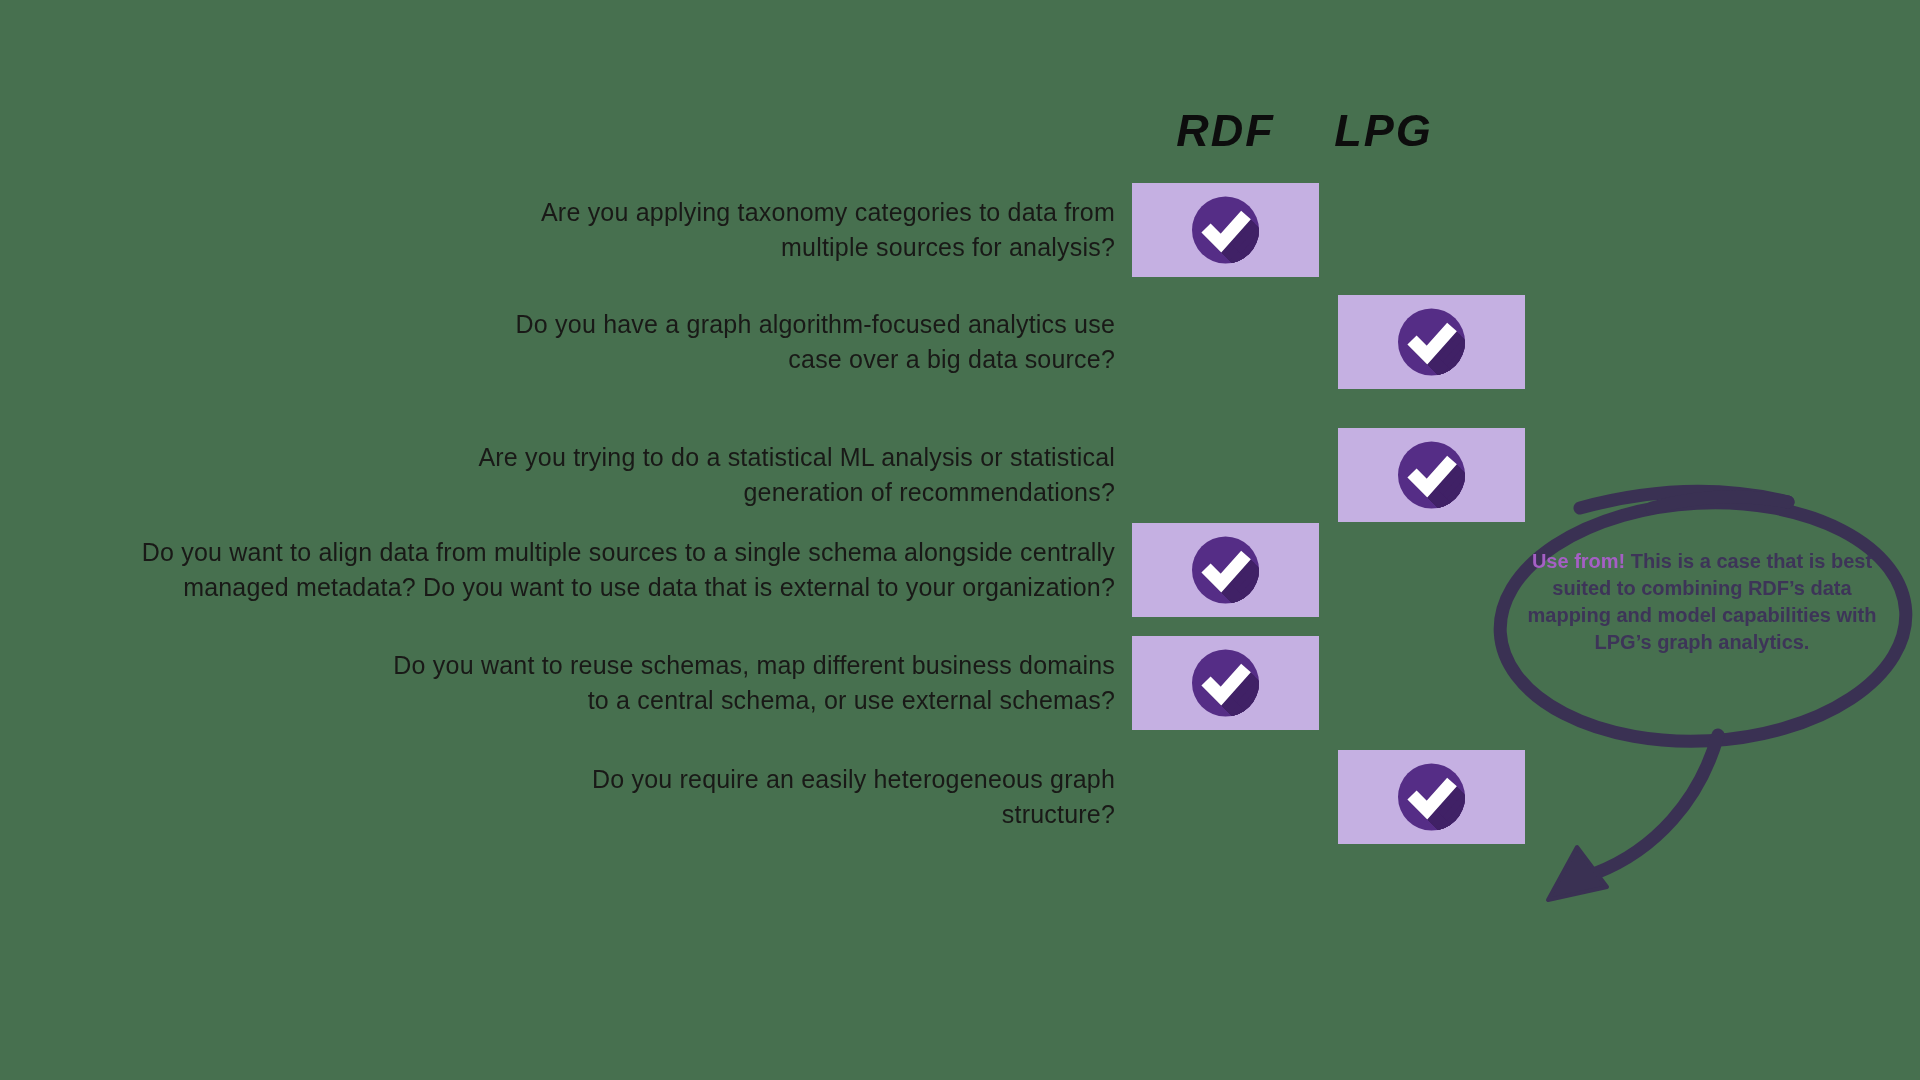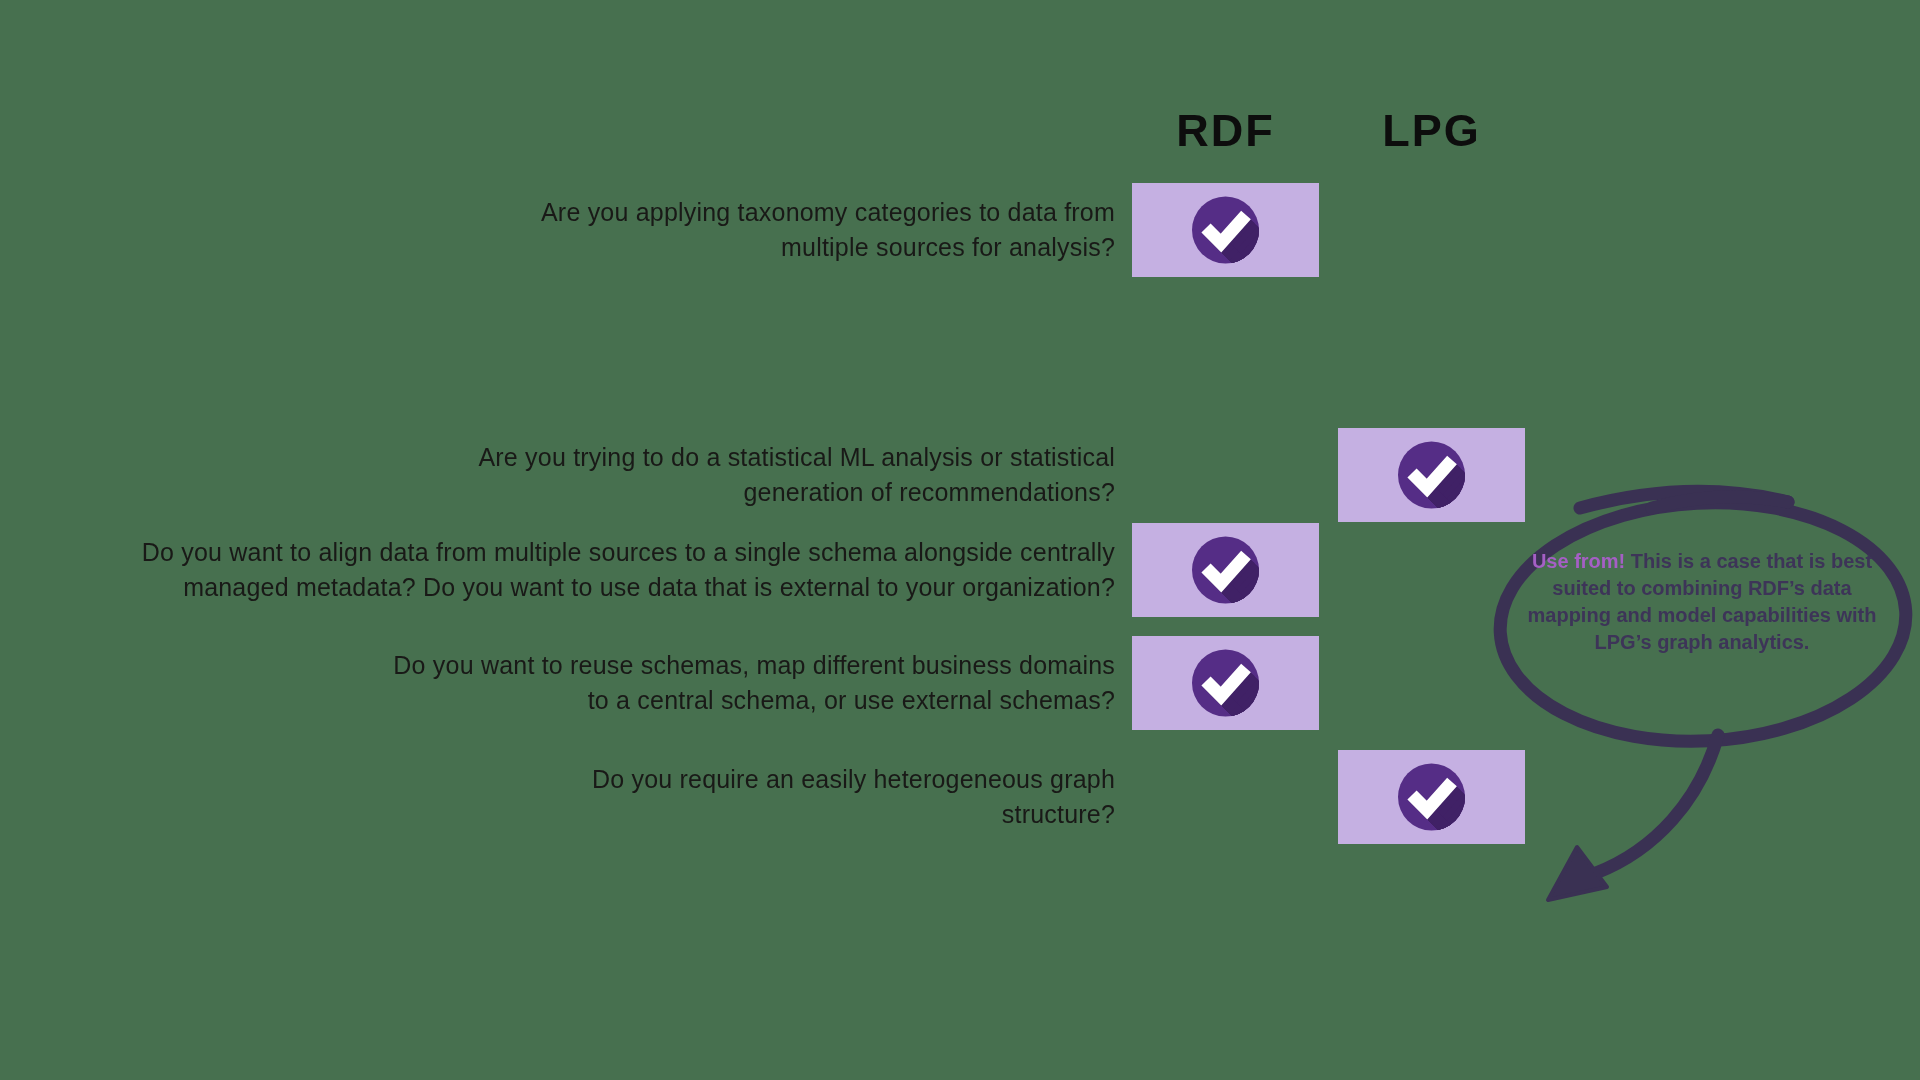--- a/index.html
+++ b/index.html
@@ -8,24 +8,24 @@
     --ink:#3a3153; --lead:#a55fc5; --bubbletext:#3d3458;
   }
   *{margin:0;padding:0;box-sizing:border-box;}
   html,body{width:1920px;height:1080px;overflow:hidden;}
   body{background:var(--bg);font-family:"Liberation Sans",sans-serif;}
   .stage{position:relative;width:1920px;height:1080px;background:var(--bg);}
 
   .col-header{
     position:absolute;top:106px;height:50px;width:187px;
     display:flex;align-items:center;justify-content:center;
-    font-size:45px;font-weight:900;letter-spacing:2px;color:var(--header);
+    font-size:45px;font-weight:900;letter-spacing:2px;color:var(--header);font-style:italic;
   }
   .col-header.rdf{left:1132px;}
-  .col-header.lpg{left:1338px;}
+  .col-header.lpg{left:1290px;}
 
   .qrow{position:absolute;left:0;width:1694px;height:94px;display:flex;align-items:center;}
   .question{
     position:absolute;left:0;width:1115px;text-align:right;
     font-size:25px;line-height:35px;font-weight:400;color:var(--question);
     white-space:pre-line;letter-spacing:0.2px;
   }
   .cell{position:absolute;top:0;width:187px;height:94px;}
   .cell.rdf{left:1132px;}
   .cell.lpg{left:1338px;}
@@ -89,20 +89,30 @@
     <div class="question">Are you applying taxonomy categories to data from
 multiple sources for analysis?</div>
     <div class="cell rdf">
         <svg>
           <use href="#checkcell"></use>
         </svg>
       </div>
 
   </div>
 
+  <div class="qrow" style="top:295px">
+    <div class="question">Do you have a graph algorithm-focused analytics use
+case over a big data source?</div>
+
+    <div class="cell lpg">
+        <svg>
+          <use href="#checkcell"></use>
+        </svg>
+      </div>
+  </div>
 
   <div class="qrow" style="top:428px">
     <div class="question">Are you trying to do a statistical ML analysis or statistical
 generation of recommendations?</div>
 
     <div class="cell lpg">
         <svg>
           <use href="#checkcell"></use>
         </svg>
       </div>

